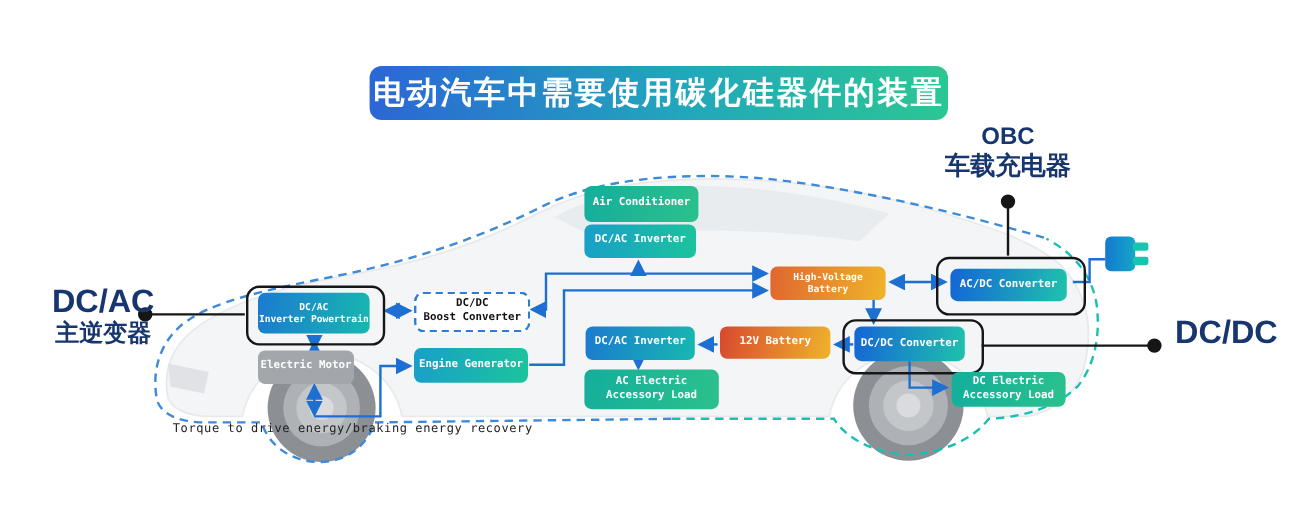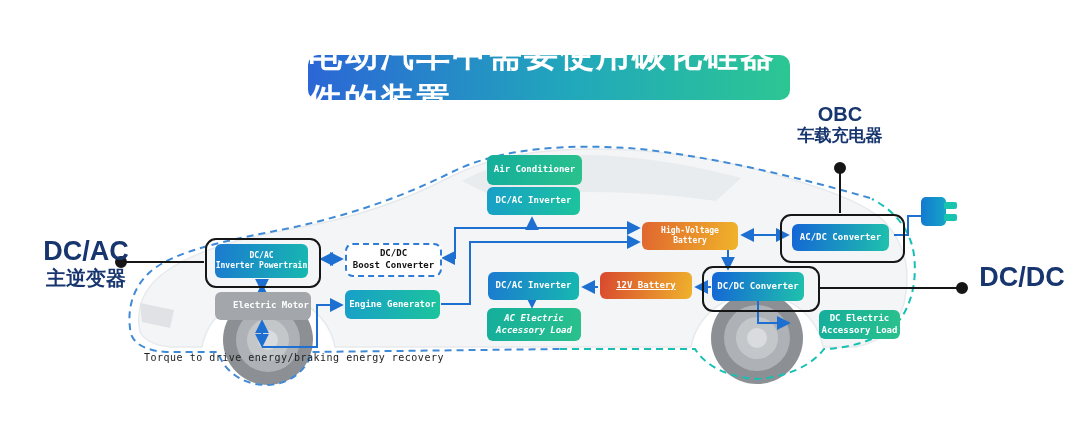--- a/index.html
+++ b/index.html
@@ -15,27 +15,27 @@
   .grad-blue{background:linear-gradient(100deg,#1b7ad0,#17b8b0);}
   .grad-deepblue{background:linear-gradient(100deg,#1465d6,#1fc2ac);}
   .grad-orange{background:linear-gradient(100deg,#e0662f,#f0b42a);}
   .grad-red{background:linear-gradient(100deg,#d8492f,#efb22c);}
   .graybox{background:#a3a7ab;}
   .dashedbox{background:#ffffff;border:2px dashed #2e7cd6;color:#111;border-radius:8px;}
   .outline{position:absolute;border:2px solid #161616;border-radius:11px;background:transparent;}
   .fs8{font-size:8px;}
   .titlebar{position:absolute;left:308px;top:55px;width:482px;height:45px;border-radius:10px;
        background:linear-gradient(90deg,#2b66d6 0%,#21a8bb 55%,#2cc693 100%);
-       color:#fff;font-weight:bold;font-size:34px;letter-spacing:2px;
+       color:#fff;font-weight:bold;font-size:26px;letter-spacing:2px;
        display:flex;align-items:center;justify-content:center;}
   .callout{position:absolute;color:#17356e;font-weight:bold;text-align:center;line-height:1.15;}
   .callout .l1{font-size:27px;}
   .callout .l2{font-size:20px;}
   .callout.small .l1{font-size:20px;}
-  .callout.small .l2{font-size:17px;font-family:Liberation Serif, serif;}
+  .callout.small .l2{font-size:21px;font-family:Liberation Serif, serif;}
   .note{position:absolute;left:144px;top:352px;color:#222;
        font:10px "DejaVu Sans Mono",monospace;letter-spacing:0.5px;}
 </style>
 </head>
 <body>
 
 <div id="canvas">
 
   <svg width="1080" height="441">
     <g opacity="0.8">
@@ -128,29 +128,29 @@
   </div>
 
   <div class="outline" style="left:205px;top:238px;width:112px;height:46px;"></div>
   <div class="outline" style="left:780px;top:214px;width:121px;height:45px;"></div>
   <div class="outline" style="left:702px;top:266px;width:114px;height:42px;"></div>
 
   <div class="box grad-teal" style="left:487px;top:155px;width:95px;height:30px;">Air Conditioner</div>
   <div class="box grad-cyan" style="left:487px;top:187px;width:93px;height:28px;">DC/AC Inverter</div>
   <div class="box grad-blue fs8" style="left:215px;top:244px;width:93px;height:34px;">DC/AC
 Inverter Powertrain</div>
-  <div class="box graybox" style="left:215px;top:292px;width:80px;height:28px;padding-left:16px;">Electric Motor</div>
+  <div class="box graybox" style="left:215px;top:292px;width:80px;height:28px;">Electric Motor</div>
   <div class="box dashedbox" style="left:345px;top:243px;width:93px;height:30px;">DC/DC
 Boost Converter</div>
   <div class="box grad-cyan" style="left:345px;top:290px;width:95px;height:29px;">Engine Generator</div>
   <div class="box grad-blue" style="left:488px;top:272px;width:91px;height:28px;">DC/AC Inverter</div>
-  <div class="box grad-teal" style="left:487px;top:308px;width:94px;height:33px;font-style:italic;">AC Electric
+  <div class="box grad-teal" style="left:487px;top:308px;width:112px;height:33px;">AC Electric
 Accessory Load</div>
   <div class="box grad-orange fs8" style="left:642px;top:222px;width:96px;height:28px;">High-Voltage Battery</div>
-  <div class="box grad-red" style="left:600px;top:272px;width:92px;height:27px;text-decoration:underline;">12V Battery</div>
+  <div class="box grad-red" style="left:600px;top:272px;width:92px;height:27px;">12V Battery</div>
   <div class="box grad-deepblue" style="left:712px;top:272px;width:92px;height:29px;">DC/DC Converter</div>
   <div class="box grad-deepblue" style="left:792px;top:224px;width:97px;height:27px;">AC/DC Converter</div>
-  <div class="box grad-teal" style="left:819px;top:310px;width:81px;height:29px;">DC Electric
+  <div class="box grad-teal" style="left:793px;top:310px;width:95px;height:29px;">DC Electric
 Accessory Load</div>
 
   <div class="note">Torque to drive energy/braking energy recovery</div>
 
 </div>
 
 </body></html>

